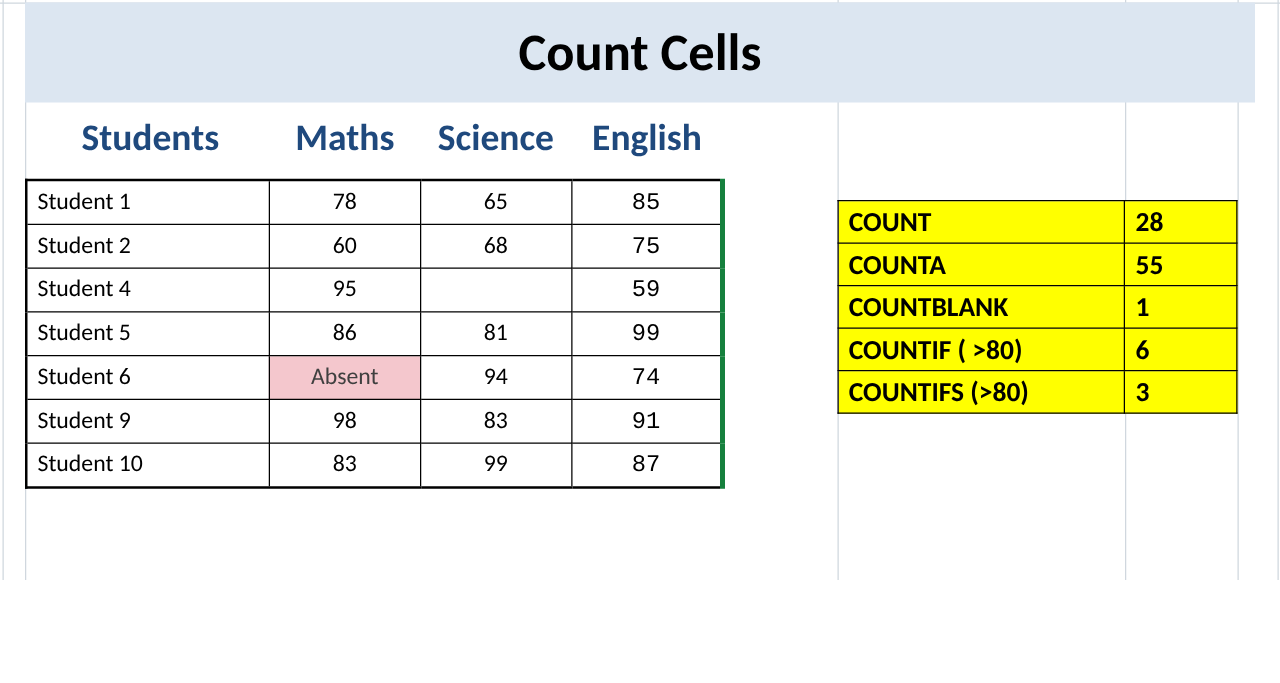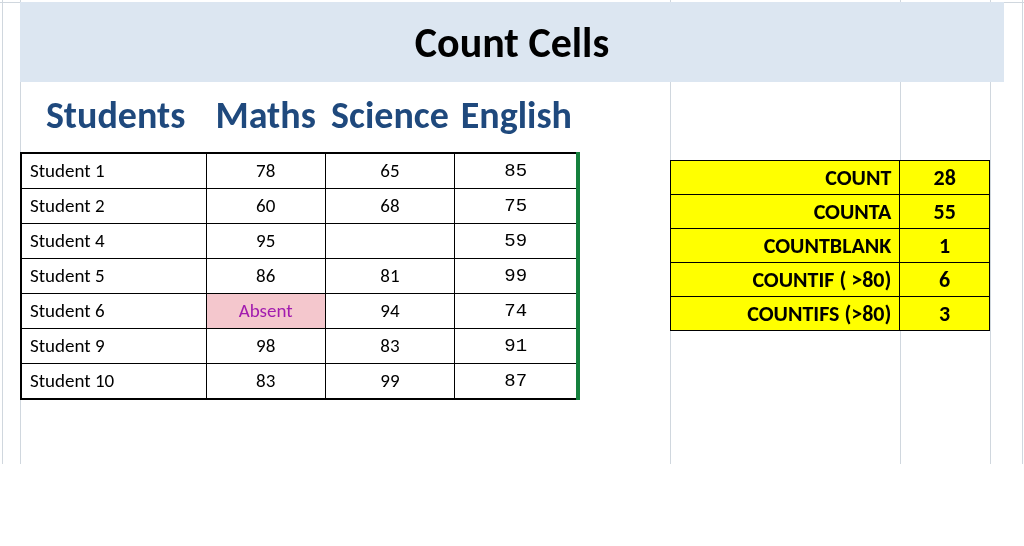--- a/index.html
+++ b/index.html
@@ -50,21 +50,21 @@
       color: #000;
     }
     .data-table {
       position: absolute;
       left: 20px;
       top: 82px;
       width: 560px;
       border-collapse: collapse;
     }
     .data-table th {
-      font-size: 38px;
+      font-size: 30px;
       font-weight: 700;
       color: #1f497d;
       padding: 10px 6px 14px 6px;
       text-align: center;
       border: none;
     }
     .data-table th.students-head {
       text-align: center;
       padding-left: 10px;
     }
@@ -89,46 +89,46 @@
     .data-table tbody td:last-child {
       border-right: 4px solid #15803d;
       font-family: Liberation Mono, monospace;
     }
     .data-table .num {
       text-align: center;
       width: 121px;
     }
     .absent-fill {
       background: #f4c7cd;
-      color: #a21caf;
+      color: #404040;
       text-align: left;
       padding-left: 8px;
     }
     .summary-table {
       position: absolute;
       left: 670px;
       top: 160px;
       width: 320px;
       border-collapse: collapse;
     }
     .summary-table td {
       background: #ffff00;
       border: 1px solid #000;
       font-size: 22px;
       font-weight: 700;
       padding: 3px 8px;
       height: 34px;
     }
     .summary-table td.lbl {
-      text-align: right;
+      text-align: left;
       width: 230px;
       margin-top: 44px;
     }
     .summary-table td.val {
-      text-align: center;
+      text-align: left;
       width: 90px;
     }
   </style>
 </head>
 <body>
 
 <div class="sheet">
 
   <div class="grid-bg" id="grid-bg">
       <div class="vline" style="left: 2px;"></div>

